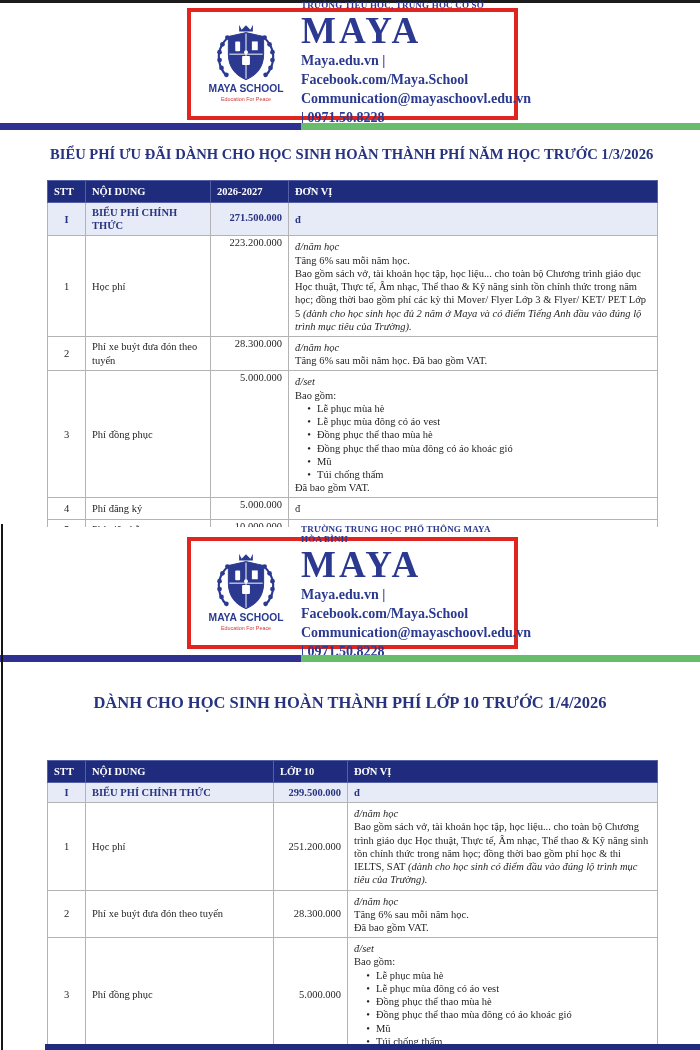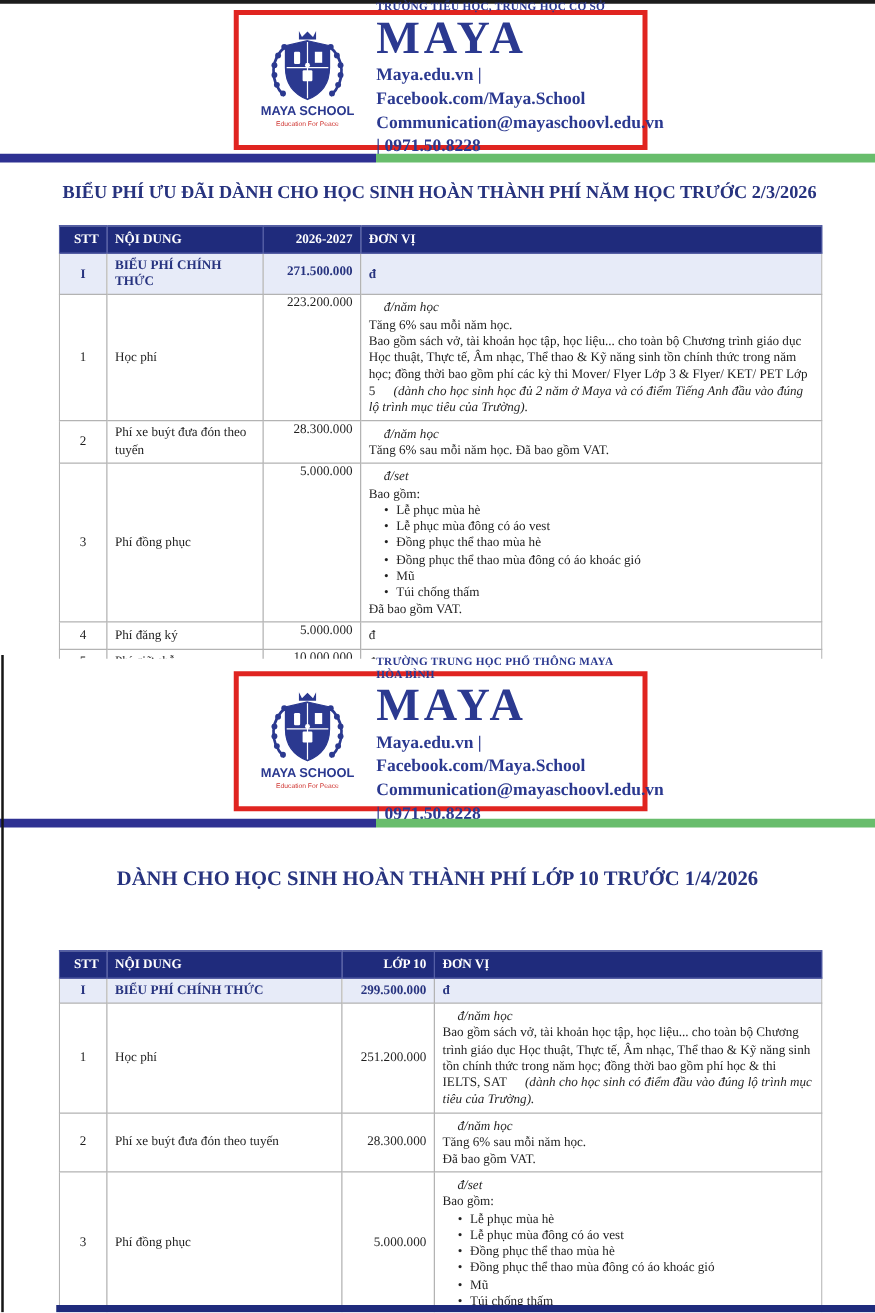--- a/index.html
+++ b/index.html
@@ -31,38 +31,38 @@
           font-size:16.5px;font-weight:bold;color:#27337f;line-height:1.35;}
 
   .tbl-wrap{position:absolute;left:47px;width:611px;overflow:hidden;background:#fff;}
   #twrap1{top:180px;height:347px;}
   #twrap2{top:760px;height:290px;}
 
   table.fee-table{border-collapse:collapse;width:611px;table-layout:fixed;
                   border:1px solid #9a9a9a;}
   .fee-table th{background:#1f2b7c;color:#ffffff;font-size:10.5px;text-align:left;
                 padding:5px 6px;border:1px solid #555fa5;font-weight:bold;}
-  .fee-table th.center{text-align:right;}
+  .fee-table th.center{text-align:left;}
   .fee-table td{font-size:10.5px;color:#1f1f1f;padding:3px 6px;border:1px solid #b3b3b3;
                 line-height:1.26;overflow:hidden;}
   .fee-table td.stt{text-align:center;vertical-align:middle;}
   .fee-table td.content{vertical-align:middle;}
   .fee-table td.amount{text-align:right;white-space:nowrap;}
   .t1 td.amount{vertical-align:top;padding-top:0;}
   .t2 td.amount{vertical-align:middle;}
   .fee-table td.unit{vertical-align:top;padding-top:4px;}
   tr.section td{background:#e7ebf8;color:#27337f;font-weight:bold;}
   tr.section td.amount{vertical-align:middle;}
   tr.section td.unit{vertical-align:middle;padding-top:3px;}
 
   .t1 col.c1{width:38px;} .t1 col.c2{width:125px;} .t1 col.c3{width:78px;}
   .t2 col.c1{width:38px;} .t2 col.c2{width:188px;} .t2 col.c3{width:74px;}
 
   .unit-line{margin:0;}
-  .unit-line .it{font-style:italic;margin-left:12px;}
+  .unit-line .it{font-style:italic;}
   .unit-line.bullet{padding-left:6px;}
   .unit-line.bullet .bdot{display:inline-block;width:16px;text-align:center;}
 </style>
 </head>
 <body>
 
 <div class="page">
 
   <div class="top-line"></div>
 
@@ -104,21 +104,21 @@
     <div class="hdr-text">
       <div class="school-line">TRƯỜNG TIỂU HỌC, TRUNG HỌC CƠ SỞ</div>
       <div class="brand">MAYA</div>
       <div class="contact">Maya.edu.vn | Facebook.com/Maya.School</div>
       <div class="contact">Communication@mayaschoovl.edu.vn  |  0971.50.8228</div>
     </div>
   </div>
 
   <div class="bar" id="bar1"></div>
 
-  <div class="title1">BIỂU PHÍ ƯU ĐÃI DÀNH CHO HỌC SINH HOÀN THÀNH PHÍ NĂM HỌC TRƯỚC 2/3/2026</div>
+  <div class="title1">BIỂU PHÍ ƯU ĐÃI DÀNH CHO HỌC SINH HOÀN THÀNH PHÍ NĂM HỌC TRƯỚC 1/3/2026</div>
 
   <div class="tbl-wrap" id="twrap1">
     <table class="fee-table t1">
       <colgroup>
           <col class="c1">
           <col class="c2">
           <col class="c3">
           <col class="c4">
         </colgroup>
     <thead>

